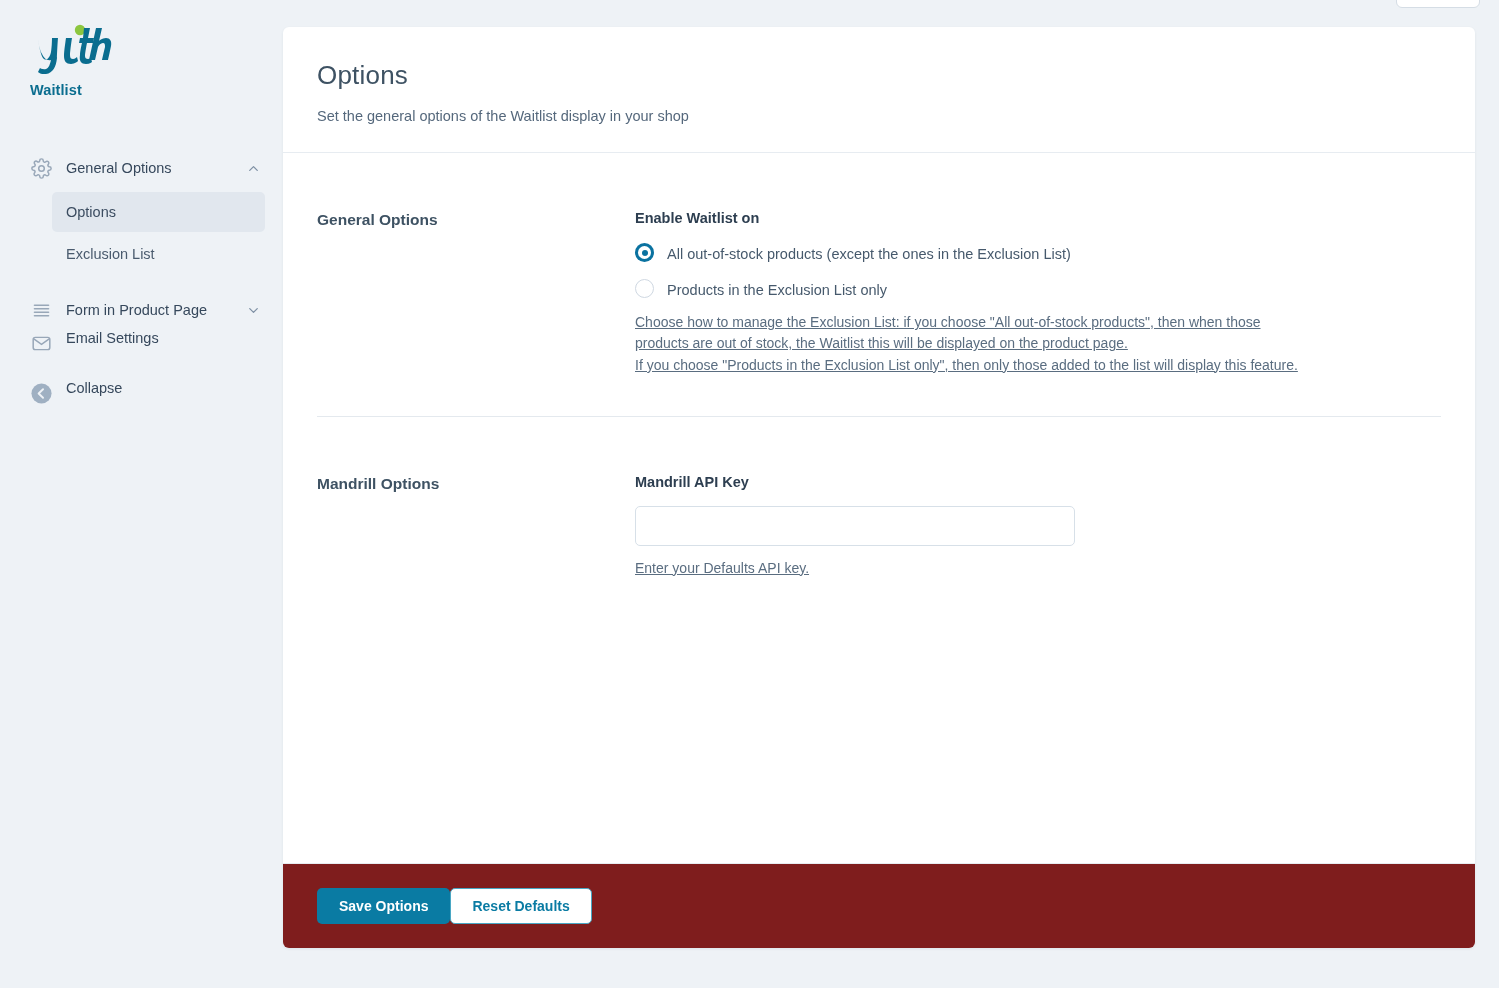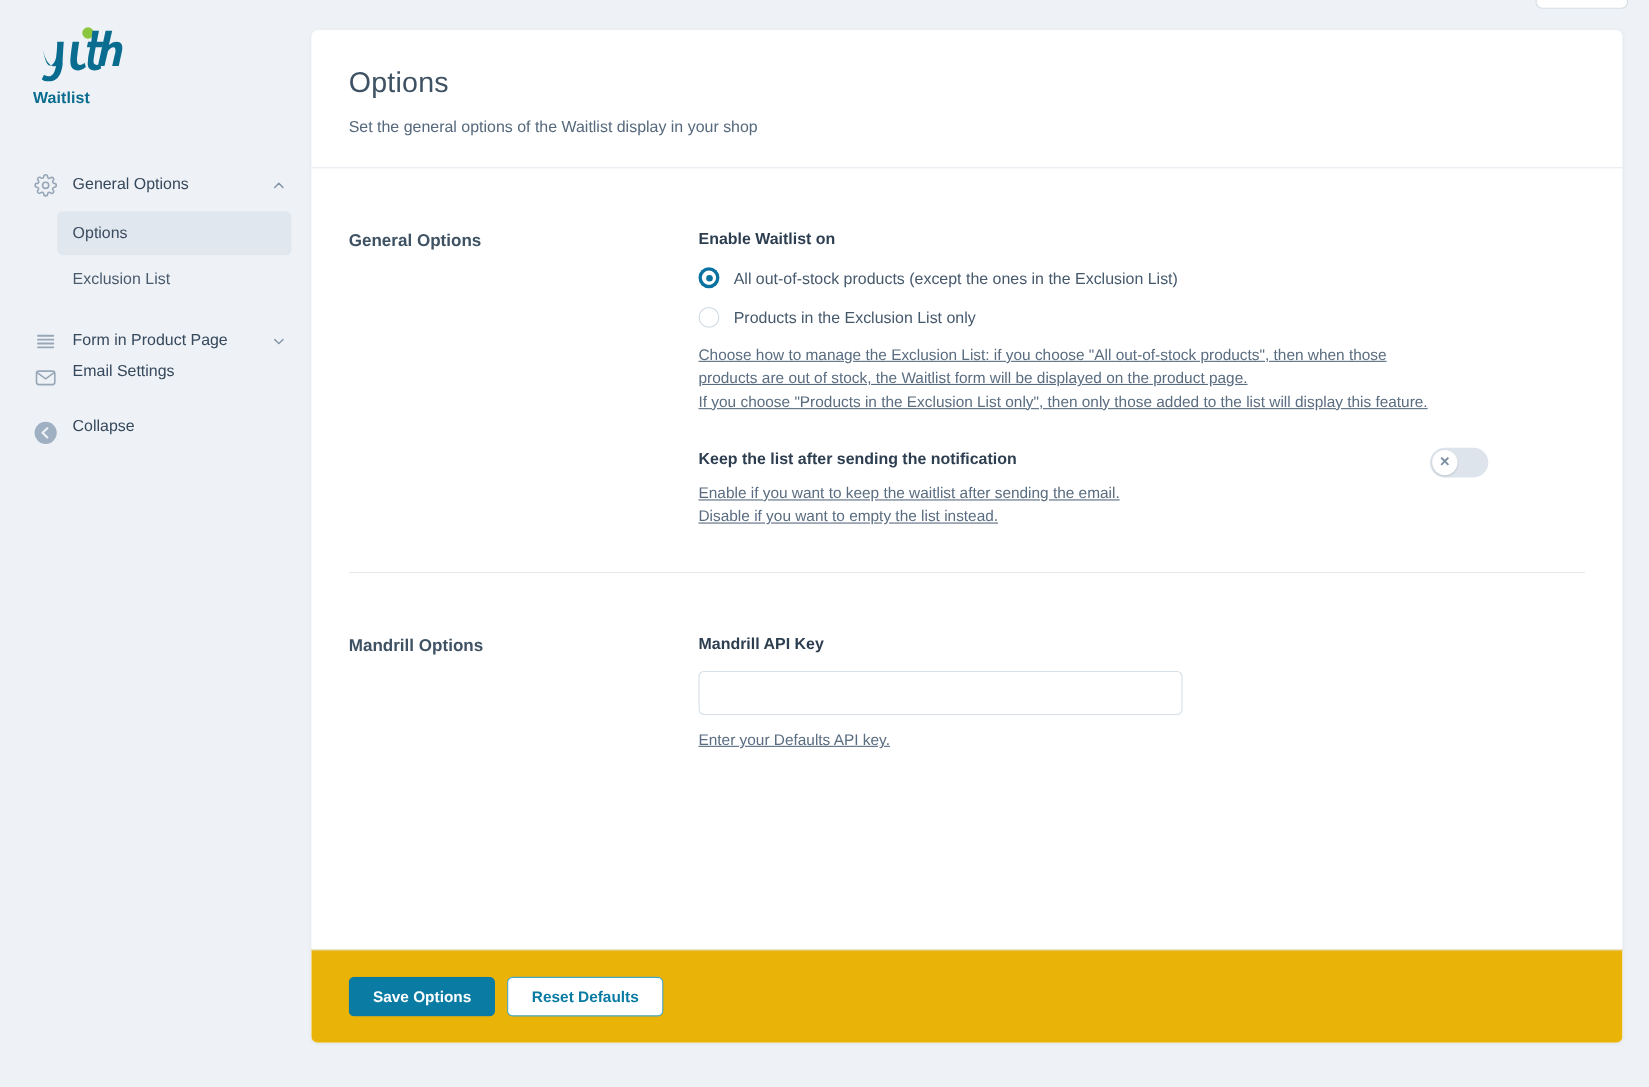--- a/index.html
+++ b/index.html
@@ -306,25 +306,24 @@
 
   .divider {
     height: 1px;
     background: #e4e9ee;
     margin: 40px 0 0 0;
   }
 
   
   .panel-footer {
     border-top: 1px solid #e7ecf1;
-    background: #eab308;
+    background: #7f1d1d;
     padding: 24px 34px;
     display: flex;
     align-items: flex-end;
-    gap: 11px;
   }
   .btn {
     height: 36px;
     padding: 0 21px;
     border-radius: 5px;
     font-family: "Liberation Sans", sans-serif;
     font-size: 14px;
     font-weight: bold;
     cursor: pointer;
     border: 1px solid transparent;
@@ -454,35 +453,25 @@
               <span class="radio-label">All out-of-stock products (except the ones in the Exclusion List)</span>
             </label>
 
             <label class="radio-row">
               <span class="radio"></span>
               <span class="radio-label">Products in the Exclusion List only</span>
             </label>
 
             <div class="field-desc">
               <div>Choose how to manage the Exclusion List: if you choose "All out-of-stock products", then when those</div>
-              <div>products are out of stock, the Waitlist form will be displayed on the product page.</div>
+              <div>products are out of stock, the Waitlist this will be displayed on the product page.</div>
               <div>If you choose "Products in the Exclusion List only", then only those added to the list will display this feature.</div>
             </div>
           </div>
 
-          <div class="field">
-            <div class="field-label">Keep the list after sending the notification</div>
-            <div class="toggle">
-              <span class="knob">✕</span>
-            </div>
-            <div class="field-desc tight">
-              <div>Enable if you want to keep the waitlist after sending the email.</div>
-              <div>Disable if you want to empty the list instead.</div>
-            </div>
-          </div>
 
         </div>
       </section>
 
       <div class="divider"></div>
 
       <section class="section">
         <div class="section-title">Mandrill Options</div>
         <div class="section-fields">
 

